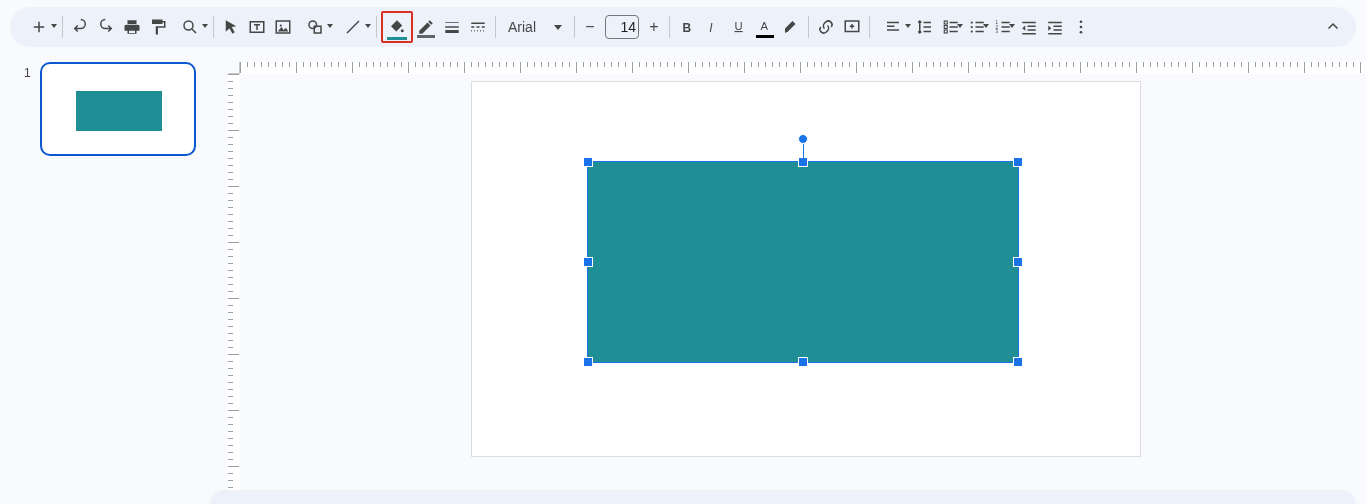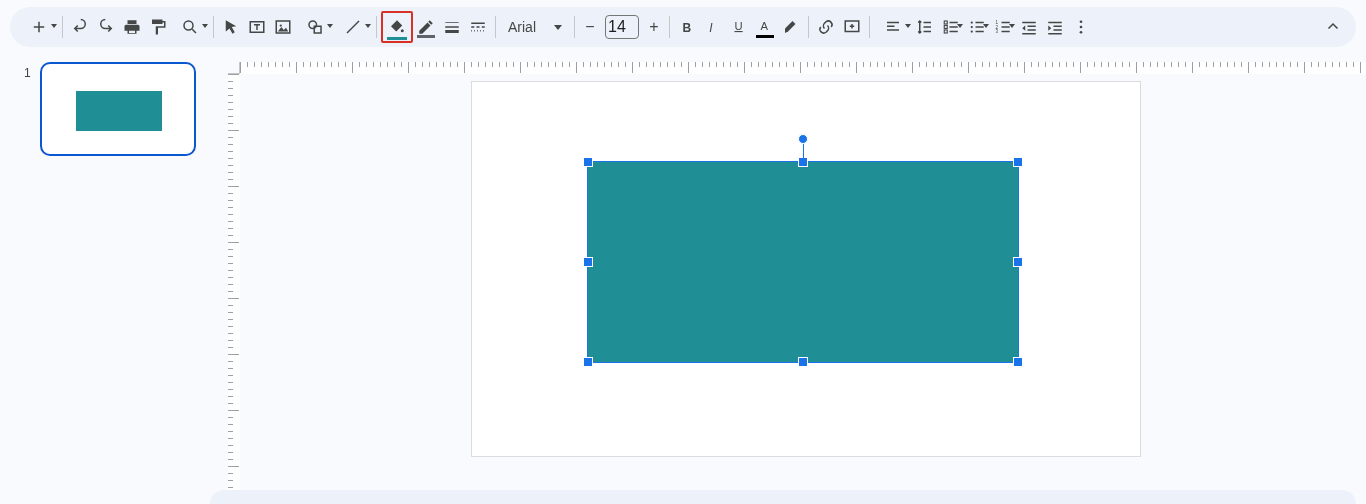--- a/index.html
+++ b/index.html
@@ -10,21 +10,21 @@
 .sep{width:1px;height:22px;background:#c7c7c7;margin:0 4px}
 .tb.wdd{width:38px}
 .tb .dd{position:absolute;right:1px;top:10px}
 .tb .dd:after{content:"";display:block;border-left:3px solid transparent;border-right:3px solid transparent;border-top:4px solid #444746}
 .underline-bar{position:absolute;left:4px;right:4px;bottom:2px;height:3px}
 .highlight-box{border:2px solid #d93025;border-radius:2px}
 .font-select{display:flex;align-items:center;height:26px;gap:18px;color:#444746;font-size:14px;padding:0 8px;border-radius:4px}
 .font-select .dd:after{content:"";display:block;border-left:4px solid transparent;border-right:4px solid transparent;border-top:5px solid #444746}
 .size-group{display:flex;align-items:center;gap:4px}
 .size-group .pm{width:22px;height:22px;display:flex;align-items:center;justify-content:center;color:#444746;font-size:16px}
-.size-input{width:28px;height:20px;border:1px solid #747775;border-radius:4px;text-align:left;font-size:16px;color:#1f1f1f;background:transparent}
+.size-input{width:28px;height:20px;border:1px solid #747775;border-radius:4px;text-align:right;font-size:14px;color:#1f1f1f;background:transparent}
 .spacer{flex:1}
 
 .thumbs{position:absolute;left:0;top:58px;width:210px;bottom:0}
 .thumb-num{position:absolute;left:24px;top:8px;font-size:12px;color:#444}
 .thumb{position:absolute;left:40px;top:4px;width:152px;height:90px;border:2px solid #0b57d0;border-radius:10px;background:#fff}
 .thumb .mini{position:absolute;left:34px;top:27px;width:86px;height:40px;background:#1f8f95}
 
 .rulers-corner{position:absolute;left:228px;top:62px;width:11px;height:11px;border-right:1px solid #c7c7c7;border-bottom:1px solid #c7c7c7}
 .ruler-h{position:absolute;left:240px;right:0;top:62px;height:12px;background:#fff;border-bottom:1px solid #c7c7c7}
 .ruler-h .tick{position:absolute;top:0;width:1px;background:#9aa0a6}

